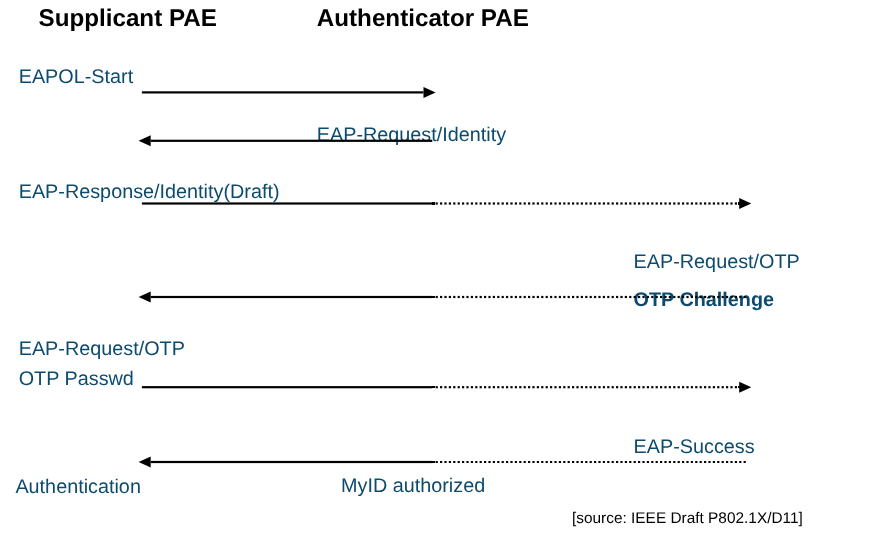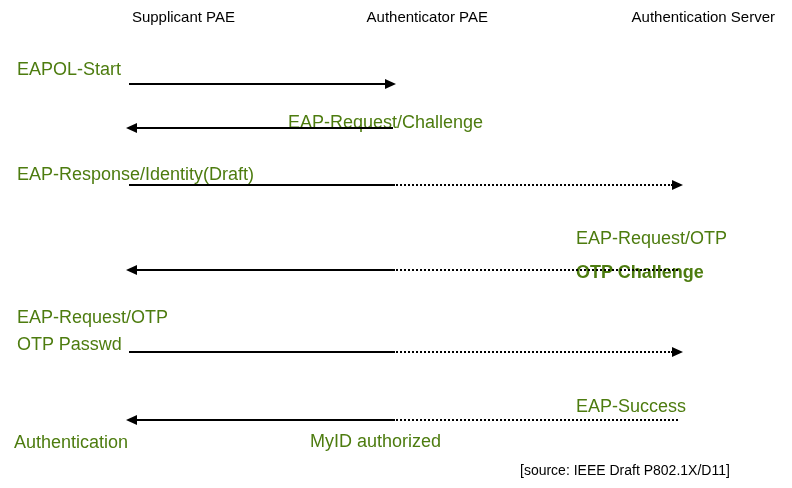--- a/index.html
+++ b/index.html
@@ -13,33 +13,33 @@
   }
   #canvas {
     position: relative;
     width: 792px;
     height: 488px;
     background: #ffffff;
     overflow: hidden;
   }
   .col-header {
     position: absolute;
-    font-weight: normal;
-    font-size: 15px;
+    font-weight: bold;
+    font-size: 22px;
     line-height: 22px;
     white-space: nowrap;
-    text-align: right;
+    text-align: left;
     color: #000;
   }
   .msg-label {
     position: absolute;
     font-size: 18px;
     line-height: 24px;
     white-space: nowrap;
-    color: #4d7c0f;
+    color: #0c4a6e;
   }
   .msg-label.two-line {
     line-height: 28px;
   }
   .source-note {
     position: absolute;
     font-size: 14px;
     line-height: 17px;
     white-space: nowrap;
     color: #000;
@@ -71,30 +71,29 @@
 </style>
 </head>
 <body>
 
 <div id="canvas">
 
   <div class="col-header" style="left:35px; top:6px; width:200px;">Supplicant PAE</div>
 
   <div class="col-header" style="left:288px; top:6px; width:200px;">Authenticator PAE</div>
 
-  <div class="col-header" style="left:555px; top:6px; width:220px;">Authentication Server</div>
 
   <div class="flow-row">
     <div class="msg-label" style="left:17px; top:57px;">EAPOL-Start</div>
     <div class="seg" style="left:129px; top:83px; width:256px;"></div>
     <div class="arrowhead right" style="left:385px; top:79px;"></div>
   </div>
 
   <div class="flow-row">
-    <div class="msg-label" style="left:288px; top:110px;">EAP-Request/Challenge</div>
+    <div class="msg-label" style="left:288px; top:110px;">EAP-Request/Identity</div>
     <div class="seg" style="left:137px; top:127px; width:256px;"></div>
     <div class="arrowhead left" style="left:126px; top:123px;"></div>
   </div>
 
   <div class="flow-row">
     <div class="msg-label" style="left:17px; top:162px;">EAP-Response/Identity(Draft)</div>
     <div class="seg" style="left:129px; top:184px; width:264px;"></div>
     <div class="seg dotted" style="left:393px; top:184px; width:280px;"></div>
     <div class="arrowhead right" style="left:672px; top:180px;"></div>
   </div>

